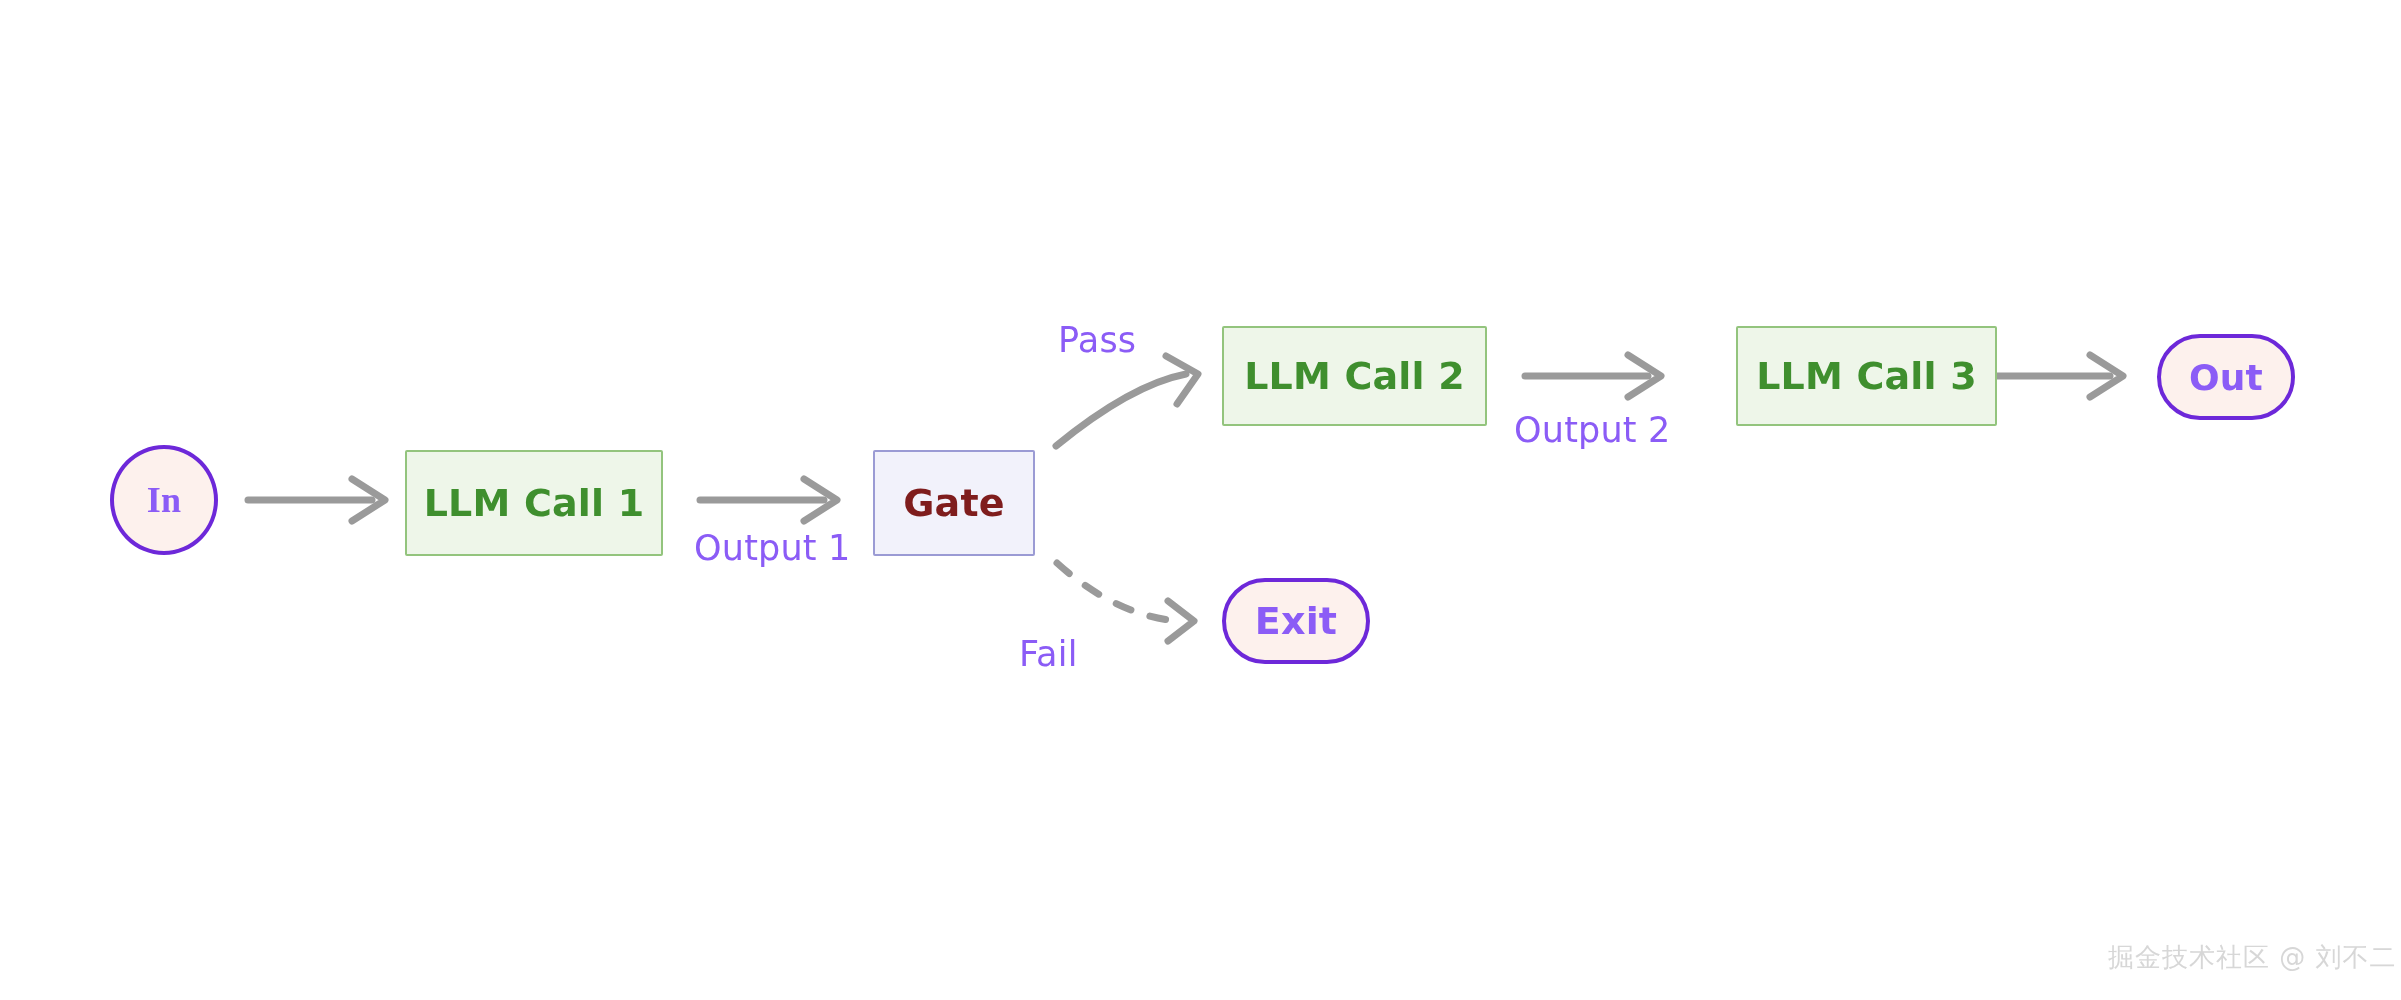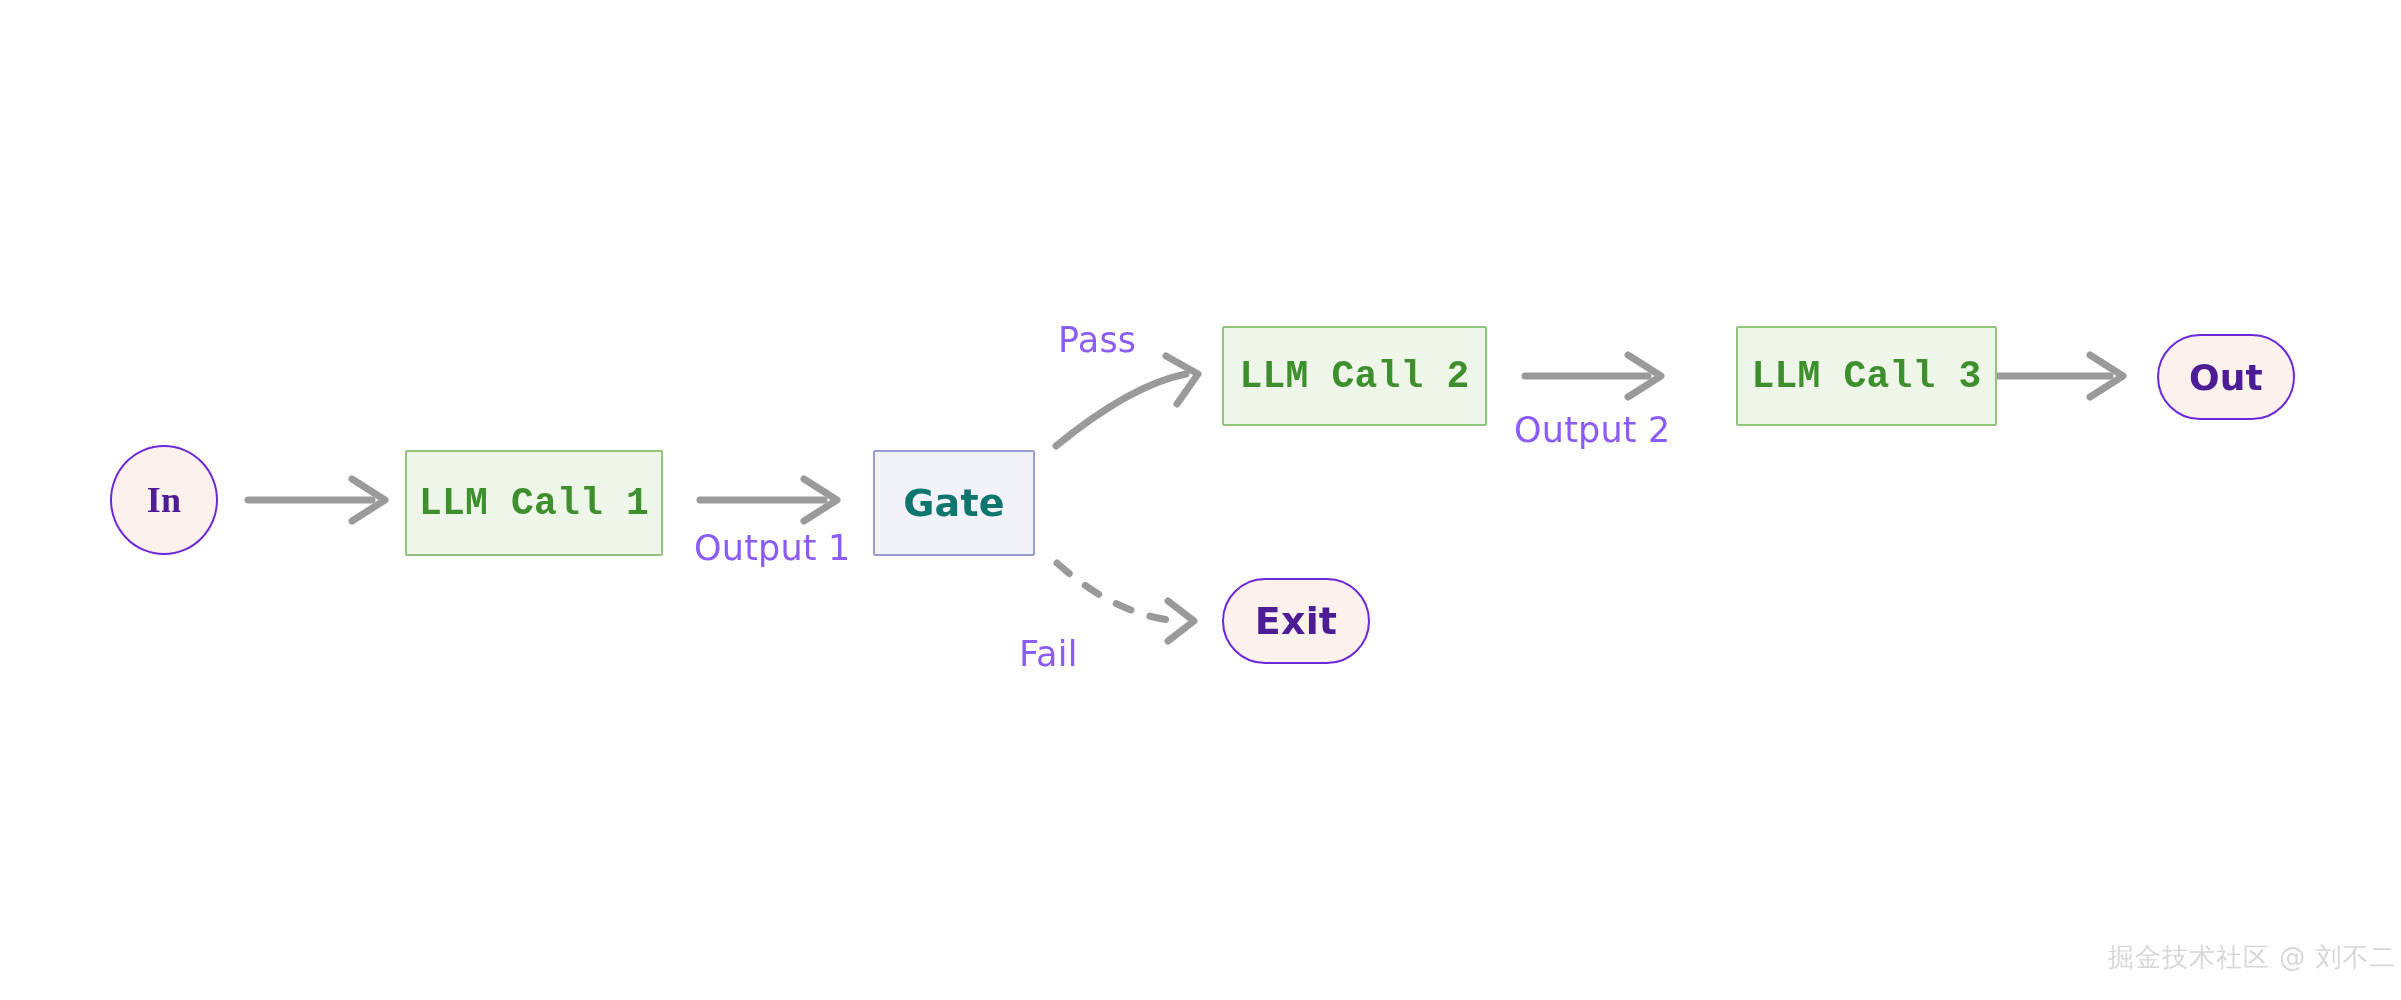--- a/index.html
+++ b/index.html
@@ -38,39 +38,38 @@
 
   
   .node-proc {
     background: #eef6e9;
     border: 2px solid #93c47d;
     border-radius: 2px;
     color: #3f8f2e;
     font-weight: bold;
     font-size: 38px;
     letter-spacing: 0.2px;
-    font-family: Liberation Mono, monospace;
   }
 
   
   .node-gate {
     background: #f2f2fb;
     border: 2px solid #9b9bd4;
     border-radius: 2px;
-    color: #0f766e;
+    color: #7f1d1d;
     font-weight: bold;
     font-size: 38px;
     letter-spacing: 0.2px;
   }
 
   
   .node-term {
     background: #fdf1ed;
-    border: 2px solid #6d28d9;
-    color: #4c1d95;
+    border: 4px solid #6d28d9;
+    color: #8b5cf6;
     font-weight: bold;
     font-size: 36px;
     letter-spacing: 0.2px;
   }
   .shape-circle { border-radius: 50%; font-family: Liberation Serif, serif; }
   .shape-stadium { border-radius: 999px; }
 
   
   .edge-label {
     position: absolute;

